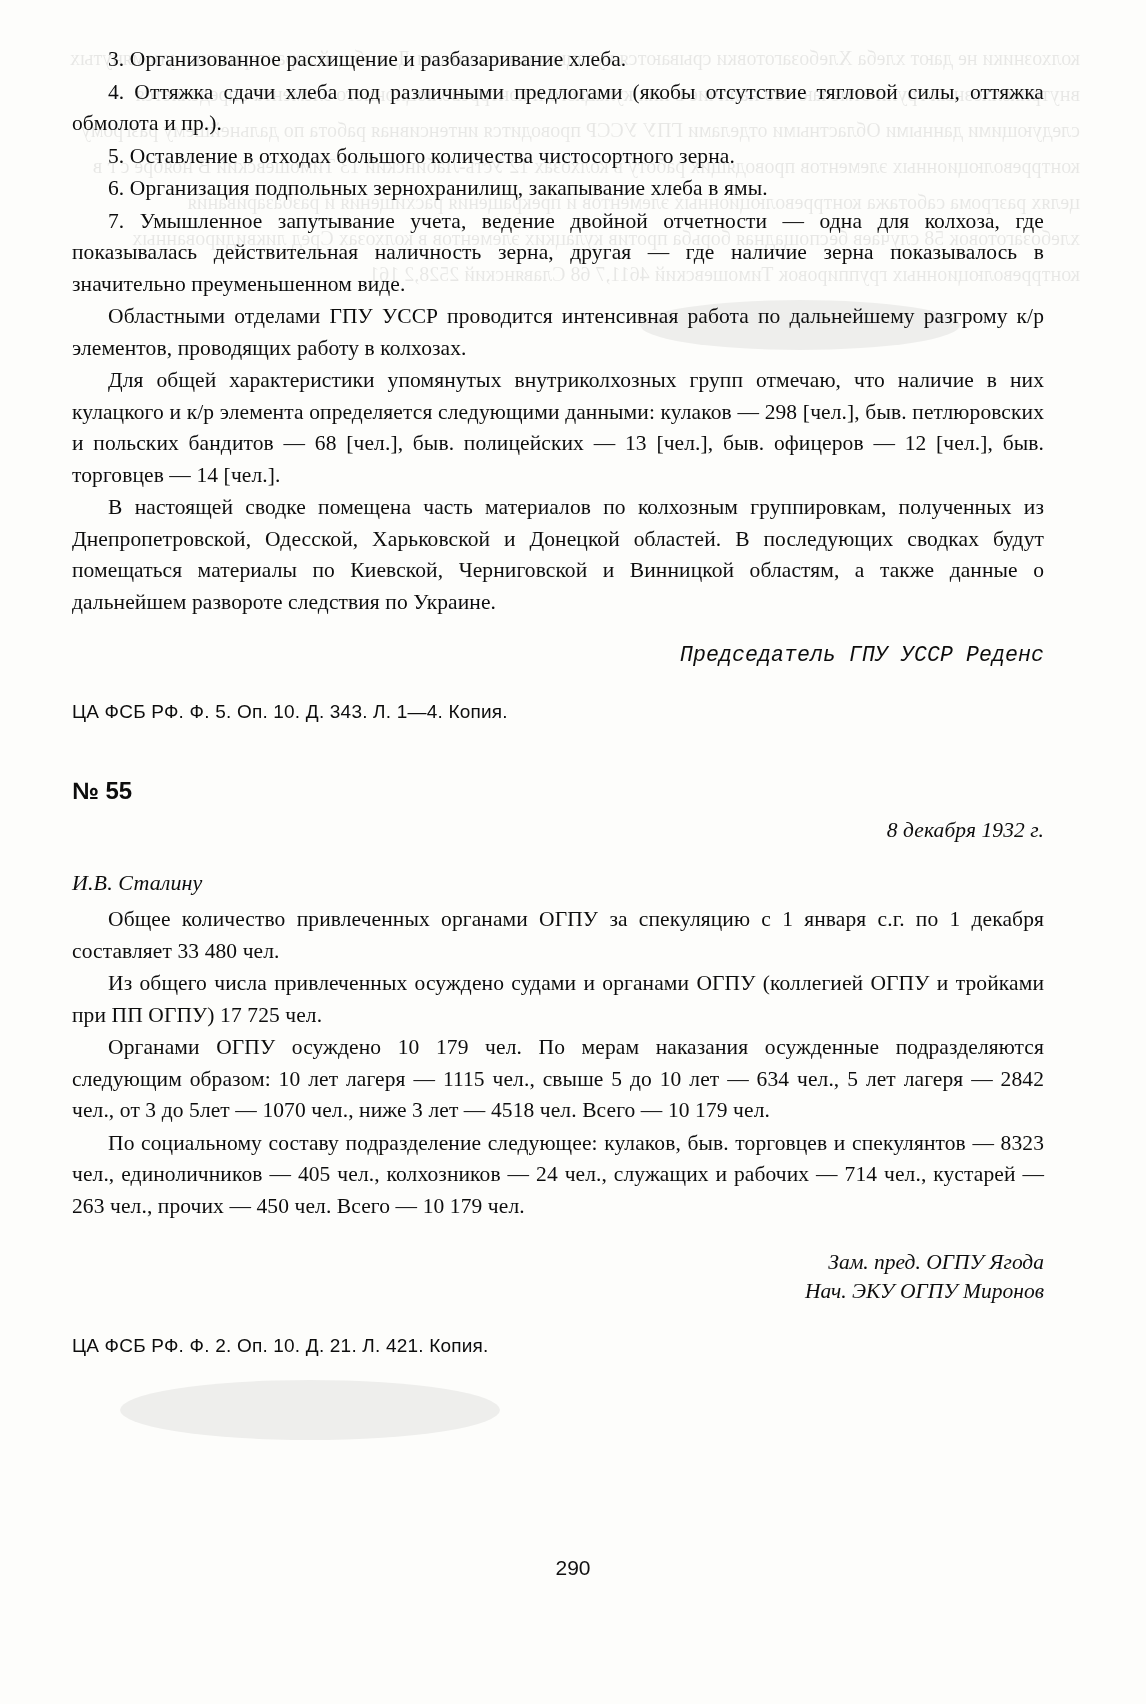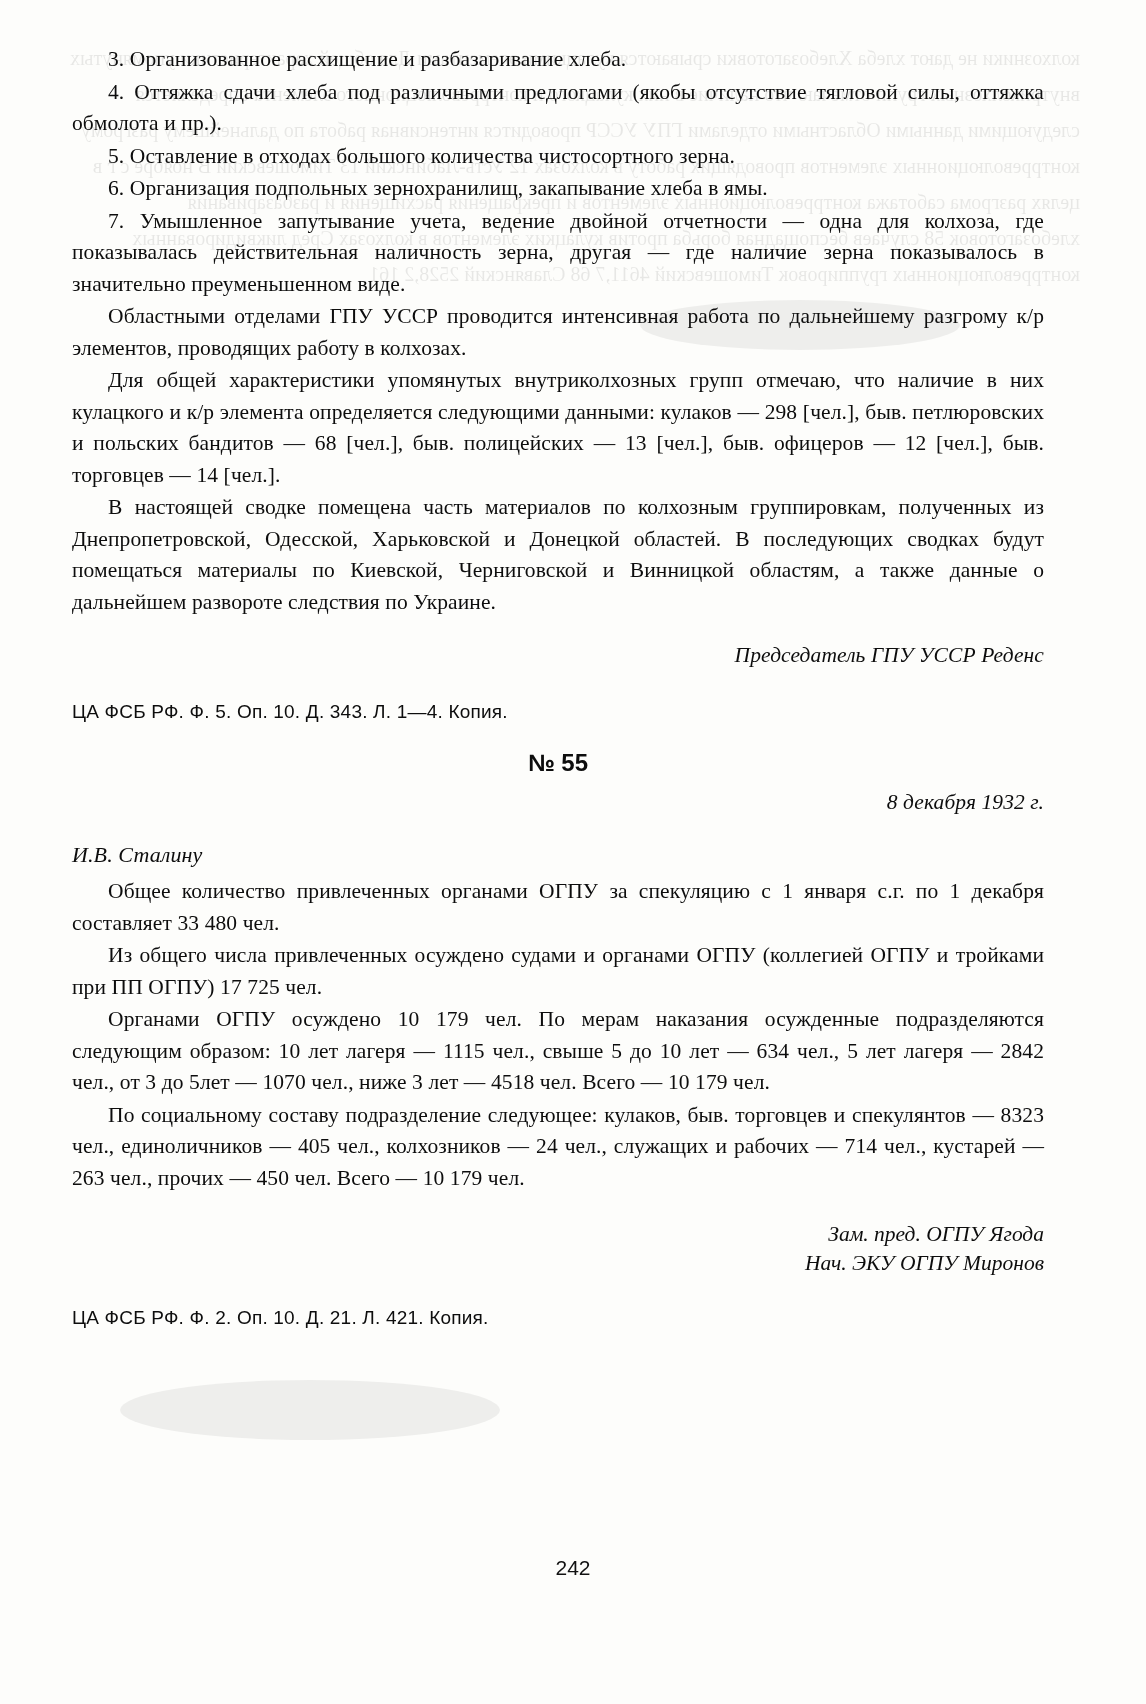--- a/index.html
+++ b/index.html
@@ -52,34 +52,34 @@
     text-justify: inter-word;
     letter-spacing: 0.1px;
   }
   p.ind { text-indent: 36px; }
   .sig {
     text-align: right;
     font-style: italic;
     font-size: 21.5px;
     margin-top: 22px;
     margin-bottom: 0;
+    font-family: Liberation Mono, monospace;
   }
   .archive {
     font-family: "Liberation Sans", sans-serif;
     font-size: 19px;
     margin-top: 24px;
     letter-spacing: 0.2px;
   }
   .doc-num {
     font-family: "Liberation Sans", sans-serif;
     font-weight: bold;
     font-size: 24px;
-    margin-top: 22px;
+    margin-top: 50px;
     margin-bottom: 4px;
-    text-align: center;
   }
   .doc-title {
     font-family: "Liberation Sans", sans-serif;
     font-weight: bold;
     font-size: 22.5px;
     line-height: 30px;
     margin-bottom: 2px;
   }
   .doc-title sup {
     font-size: 14px;
@@ -163,15 +163,15 @@
 
     <div class="sig-block">
       <div>Зам. пред. ОГПУ Ягода</div>
       <div>Нач. ЭКУ ОГПУ Миронов</div>
     </div>
 
     <p class="archive">ЦА ФСБ РФ. Ф. 2. Оп. 10. Д. 21. Л. 421. Копия.</p>
 
   </div>
 
-  <div class="page-number">242</div>
+  <div class="page-number">290</div>
 
 </div>
 
 </body></html>

